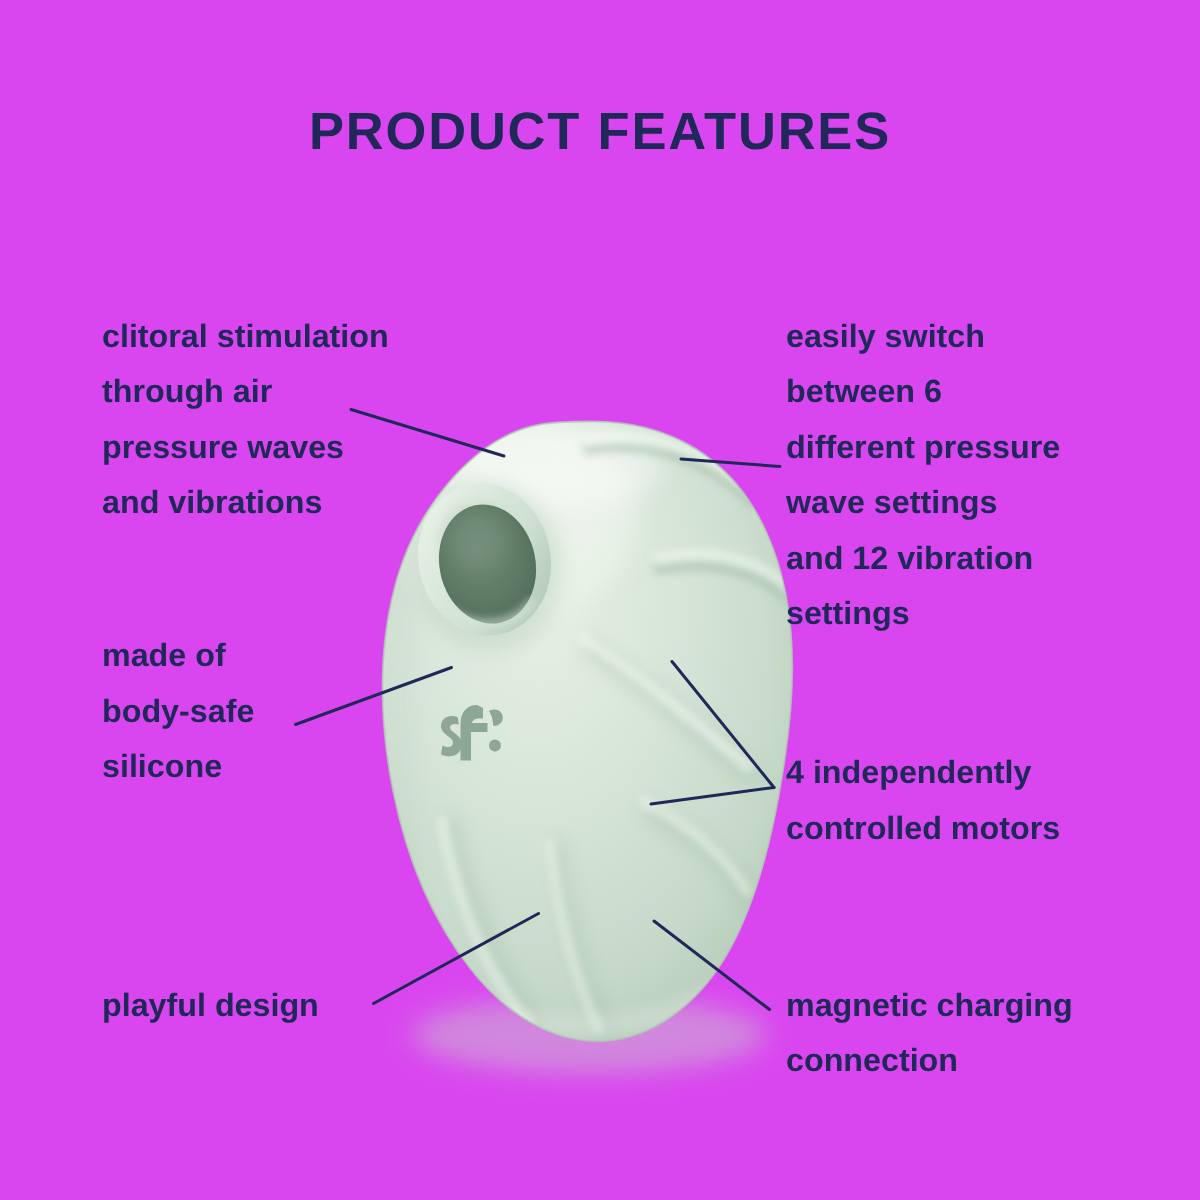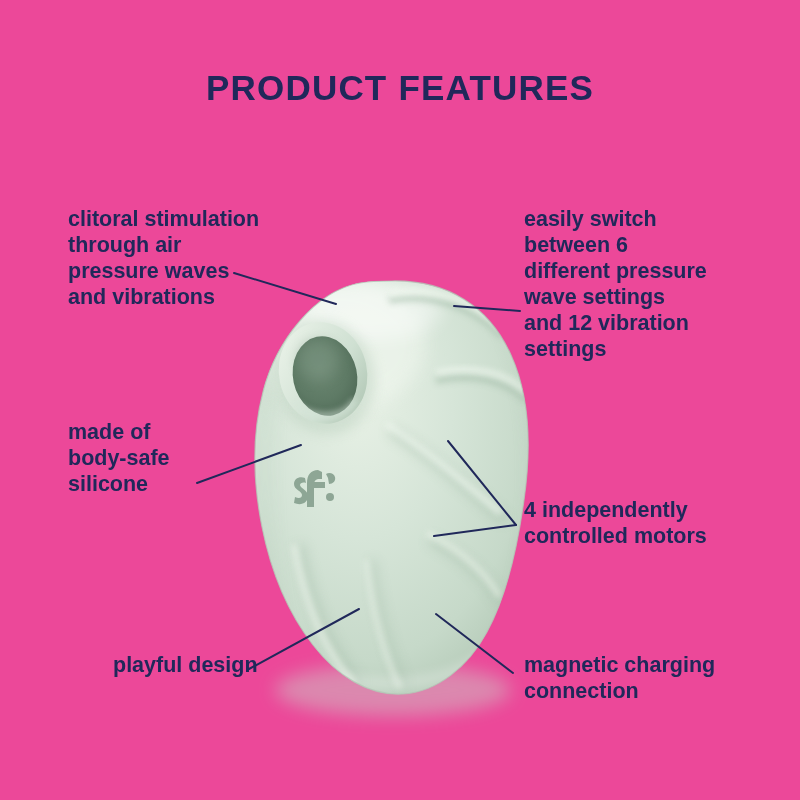--- a/index.html
+++ b/index.html
@@ -11,49 +11,49 @@
   body {
     width: 800px;
     height: 800px;
     font-family: "Liberation Sans", sans-serif;
     overflow: hidden;
   }
   #stage {
     position: relative;
     width: 800px;
     height: 800px;
-    background: #ec4899;
+    background: #d946ef;
   }
   #title {
     position: absolute;
     top: 68px;
     left: 0;
     width: 800px;
     text-align: center;
     font-size: 35px;
     font-weight: bold;
     letter-spacing: 1.2px;
     color: #20285a;
     font-family: "Liberation Sans", sans-serif;
   }
   .label {
     position: absolute;
     color: #20285a;
     font-size: 21.5px;
-    line-height: 26px;
+    line-height: 37px;
     font-weight: bold;
     font-family: "Liberation Sans", sans-serif;
     white-space: pre-line;
   }
   .label.left {
     text-align: left;
   }
   #lbl-clitoral { left: 68px;  top: 206px; }
   #lbl-silicone { left: 68px;  top: 419px; }
-  #lbl-playful  { left: 68px;  top: 652px; margin-left: 45px; }
+  #lbl-playful  { left: 68px;  top: 652px; }
   #lbl-switch   { left: 524px; top: 206px; }
   #lbl-motors   { left: 524px; top: 497px; }
   #lbl-magnetic { left: 524px; top: 652px; }
 
   #leaders, #product {
     position: absolute;
     left: 0;
     top: 0;
     width: 800px;
     height: 800px;

